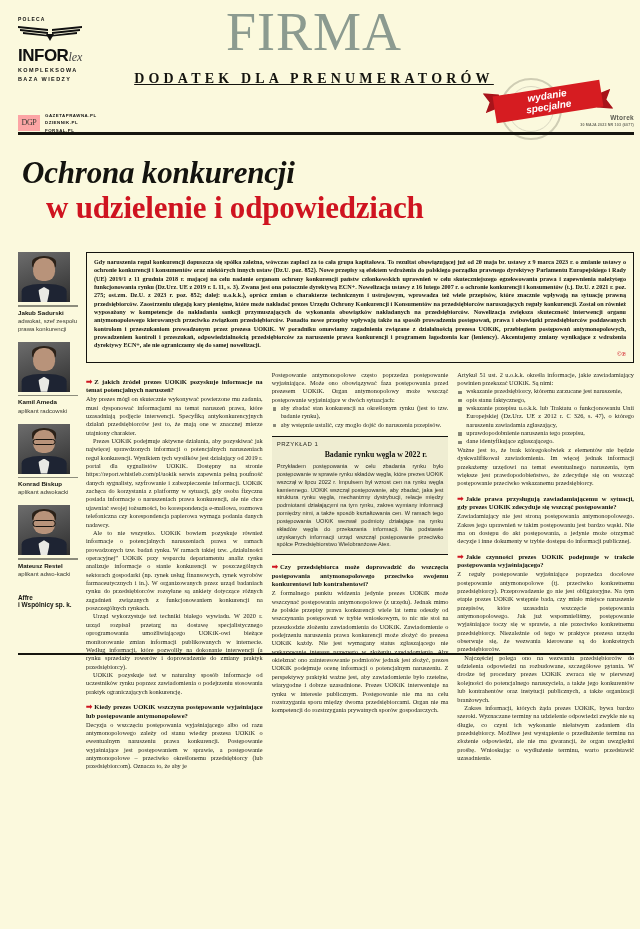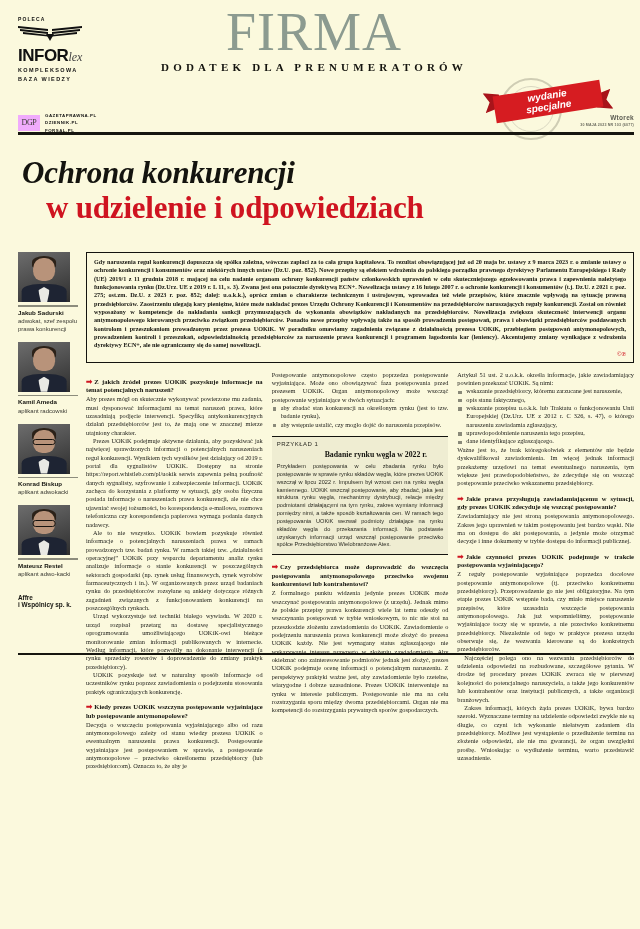--- a/index.html
+++ b/index.html
@@ -24,33 +24,33 @@
             letter-spacing: 1.1px; color: #111; margin-bottom: 3px; }
   .infor-wing { width: 64px; height: 16px; margin-bottom: 2px; }
   .infor-word { font-family: "Liberation Sans", sans-serif; font-weight: 700;
                 font-size: 17px; letter-spacing: -0.5px; color: #111; line-height: 1; }
   .infor-word .lex { font-family: "Liberation Serif", serif; font-style: italic;
                      font-weight: 400; font-size: 12px; letter-spacing: 0; color: #444; }
   .infor-sub { font-family: "Liberation Sans", sans-serif; font-size: 5.5px; font-weight: 700;
                letter-spacing: 1.4px; color: #111; line-height: 1.55; margin-top: 2px; }
 
   .dgp-block { position: absolute; left: 18px; top: 112px; display: flex; align-items: center; gap: 5px; }
-  .dgp-logo { width: 22px; height: 16px; background: #f0abfc; color: #3a3a33;
+  .dgp-logo { width: 22px; height: 16px; background: #fca5a5; color: #3a3a33;
               font-family: "Liberation Serif", serif; font-size: 8px; letter-spacing: -0.4px;
               display: flex; align-items: center; justify-content: center; }
   .dgp-sites { font-family: "Liberation Sans", sans-serif; font-size: 4.4px; font-weight: 700;
                letter-spacing: 0.5px; line-height: 1.65; color: #111; }
 
   .title-wrap { position: absolute; left: 0; right: 12px; top: 8px; text-align: center; }
   .mast-firma { font-family: "Liberation Serif", serif; font-size: 54px; font-weight: 400;
                 color: #8c9b90; line-height: 0.92; letter-spacing: 1px; }
   .mast-prawo { font-family: "Liberation Serif", serif; font-size: 54px; font-weight: 400;
                 color: #8c9b90; line-height: 0.92; letter-spacing: 1px; }
-  .mast-sub { font-family: "Liberation Serif", serif; font-size: 11px; font-weight: 700;
-              letter-spacing: 4.2px; color: #14140f; margin-top: 3px; }
+  .mast-sub { font-family: "Liberation Serif", serif; font-size: 14px; font-weight: 700;
+              letter-spacing: 4.2px; color: #14140f; margin-top: 13px; text-decoration: underline; }
 
   .seal { position: absolute; right: 78px; top: 78px; width: 58px; height: 58px;
           border-radius: 50%; border: 2px solid #cfcdb4; }
   .seal::after { content: ""; position: absolute; left: 6px; top: 6px; right: 6px; bottom: 6px;
                  border-radius: 50%; border: 1px solid #d9d7c1; }
 
   .ribbon { position: absolute; right: 30px; top: 86px; width: 124px; height: 31px; }
   .ribbon .band { position: absolute; left: 8px; top: 2px; width: 108px; height: 27px;
                   background: #d61c21; transform: rotate(-9deg);
                   display: flex; align-items: center; justify-content: center; }

